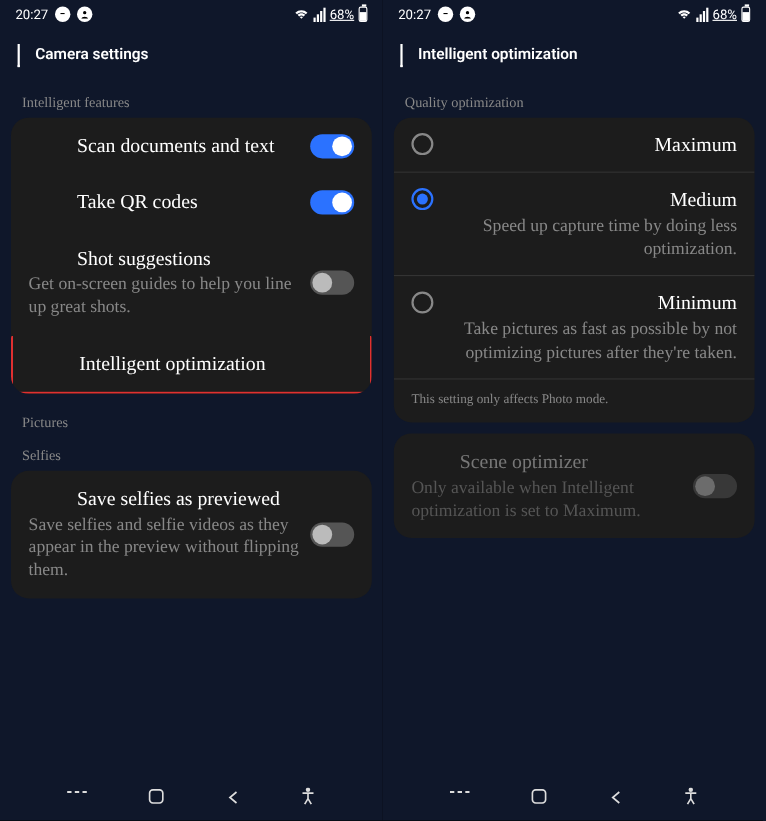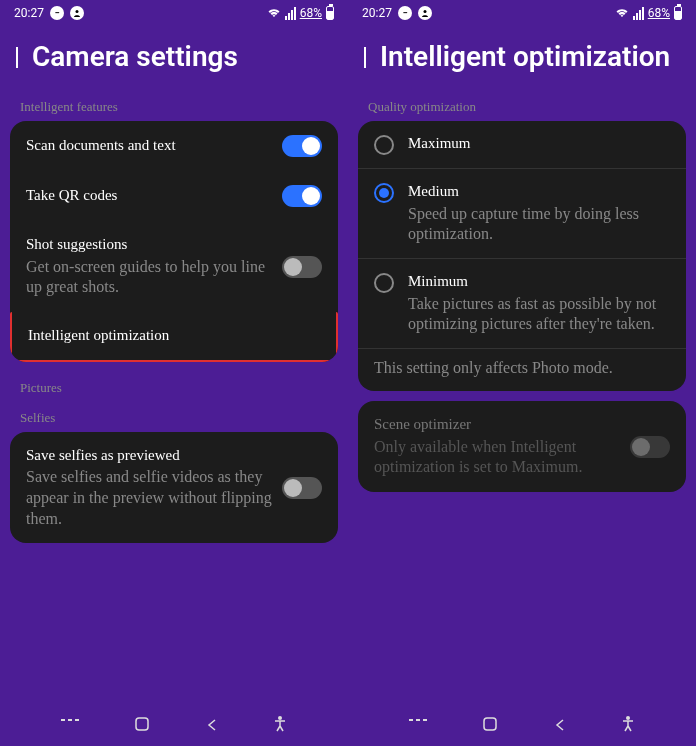--- a/index.html
+++ b/index.html
@@ -8,21 +8,21 @@
   font-family: -apple-system, BlinkMacSystemFont, 'Segoe UI', Roboto, sans-serif;
   width: 696px;
   height: 746px;
   display: flex;
   color: #fff;
   overflow: hidden;
 }
 .screen {
   width: 348px;
   height: 746px;
-  background: #4c1d95;
+  background: #0f172a;
   display: flex;
   flex-direction: column;
   position: relative;
 }
 .status-bar {
   height: 26px;
   display: flex;
   justify-content: space-between;
   align-items: center;
   padding: 0 14px;
@@ -50,21 +50,21 @@
   gap: 14px;
 }
 .back-chevron {
   width: 10px;
   height: 10px;
   border-left: 2px solid #fff;
   border-bottom: 2px solid #fff;
   transform: rotate(45deg);
 }
 .header-title {
-  font-size: 28px;
+  font-size: 14px;
   font-weight: 600;
 }
 .content {
   flex: 1;
   overflow: hidden;
   padding: 0 10px;
   font-family: Liberation Serif, serif;
 }
 .section-label {
   color: #888;
@@ -80,23 +80,24 @@
 .row {
   display: flex;
   justify-content: space-between;
   align-items: center;
   padding: 14px 16px;
   min-height: 46px;
 }
 .row + .row { border-top: 0px solid #2a2a2a; }
 .row-text { flex: 1; }
 .row-title {
-  font-size: 15px;
+  font-size: 18px;
   color: #fff;
   line-height: 1.3;
+  margin-left: 44px;
 }
 .row-sub {
   font-size: 16px;
   color: #888;
   line-height: 1.3;
   margin-top: 2px;
 }
 .row-sub-link { color: #3a7cff; }
 .toggle {
   width: 40px;
@@ -122,20 +123,21 @@
 .highlight-row {
   border: 2px solid #e03030;
   border-radius: 2px;
 }
 .radio-row {
   display: flex;
   align-items: flex-start;
   padding: 13px 16px;
   gap: 14px;
   border-bottom: 1px solid #333;
+  text-align: right;
 }
 .radio-row:last-of-type { border-bottom: none; }
 .radio {
   width: 20px;
   height: 20px;
   border: 2px solid #888;
   border-radius: 50%;
   flex-shrink: 0;
   margin-top: 1px;
   display: flex;
@@ -145,21 +147,21 @@
 .radio.selected { border-color: #2b72ff; }
 .radio.selected::after {
   content: '';
   width: 10px;
   height: 10px;
   background: #2b72ff;
   border-radius: 50%;
 }
 .note {
   color: #888;
-  font-size: 16px;
+  font-size: 12px;
   padding: 10px 16px 14px 16px;
 }
 .nav-bar {
   height: 40px;
   display: flex;
   justify-content: space-evenly;
   align-items: center;
   padding: 0 6px;
 }
 .nav-icon { color: #ddd; }

